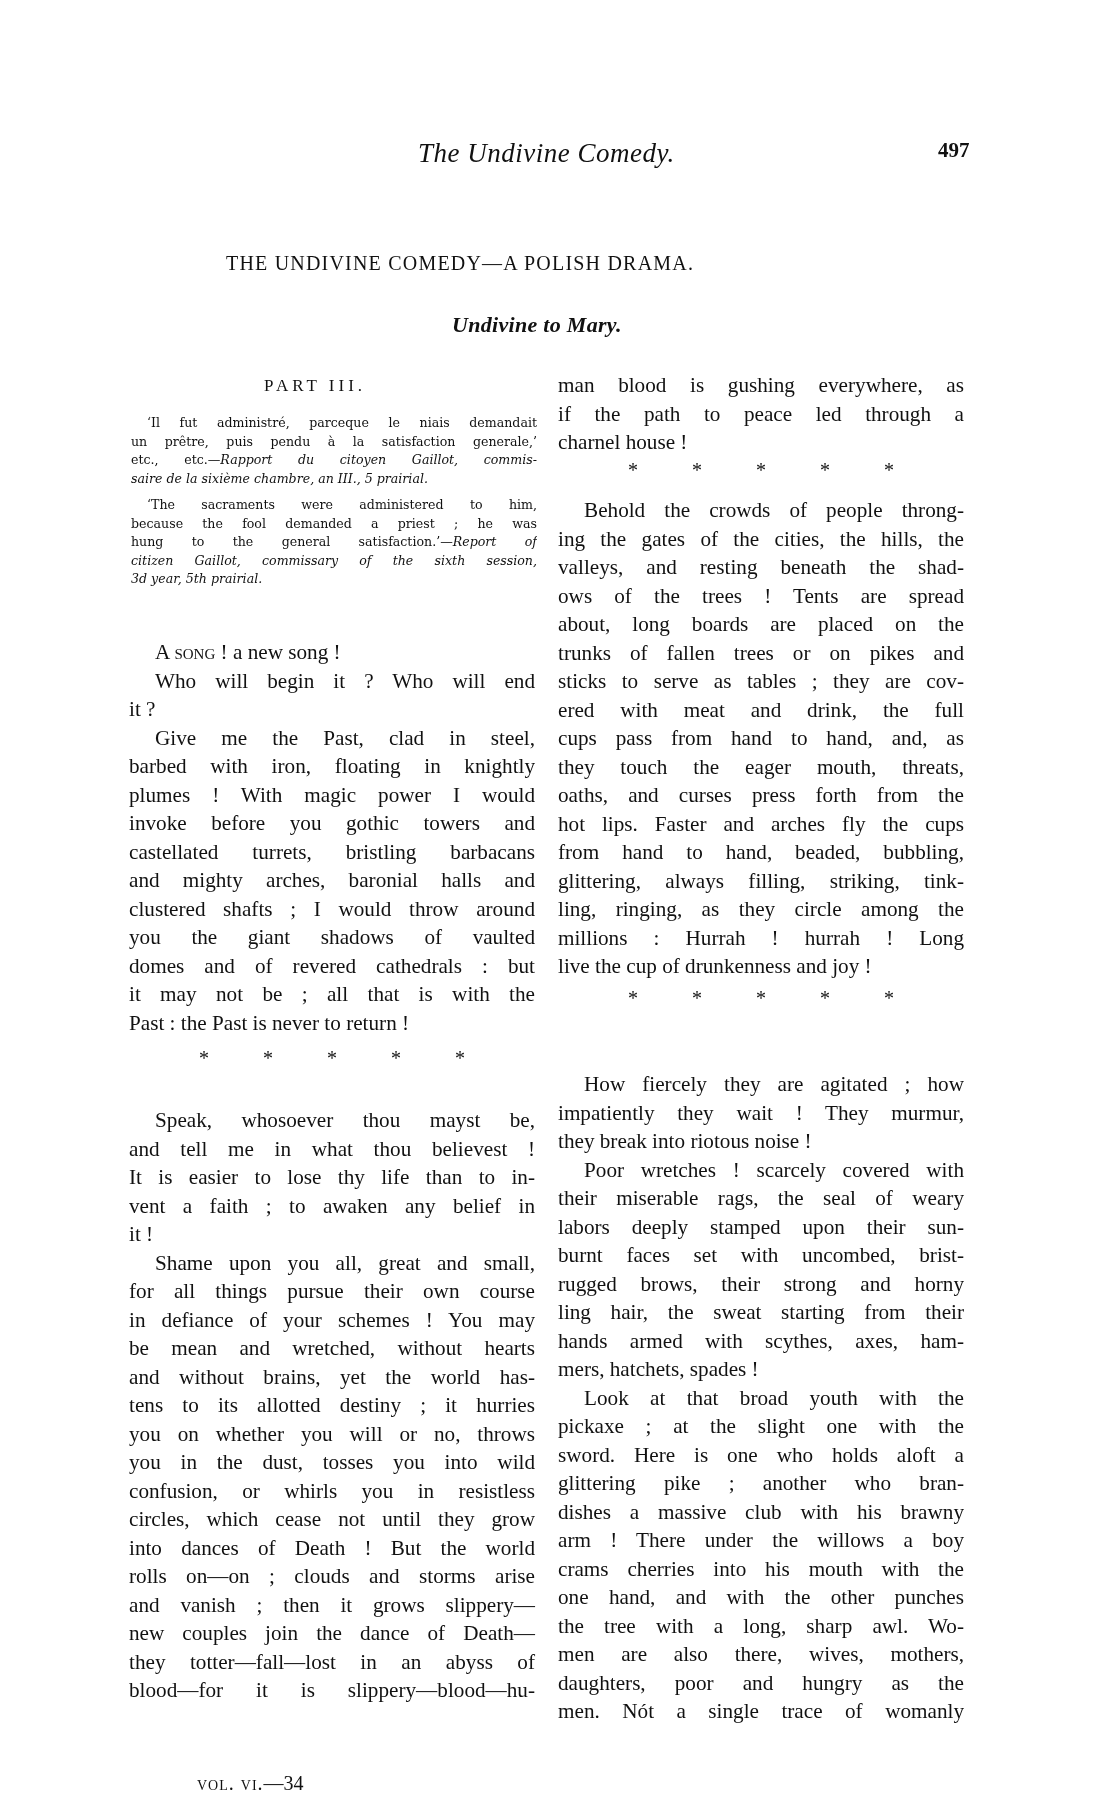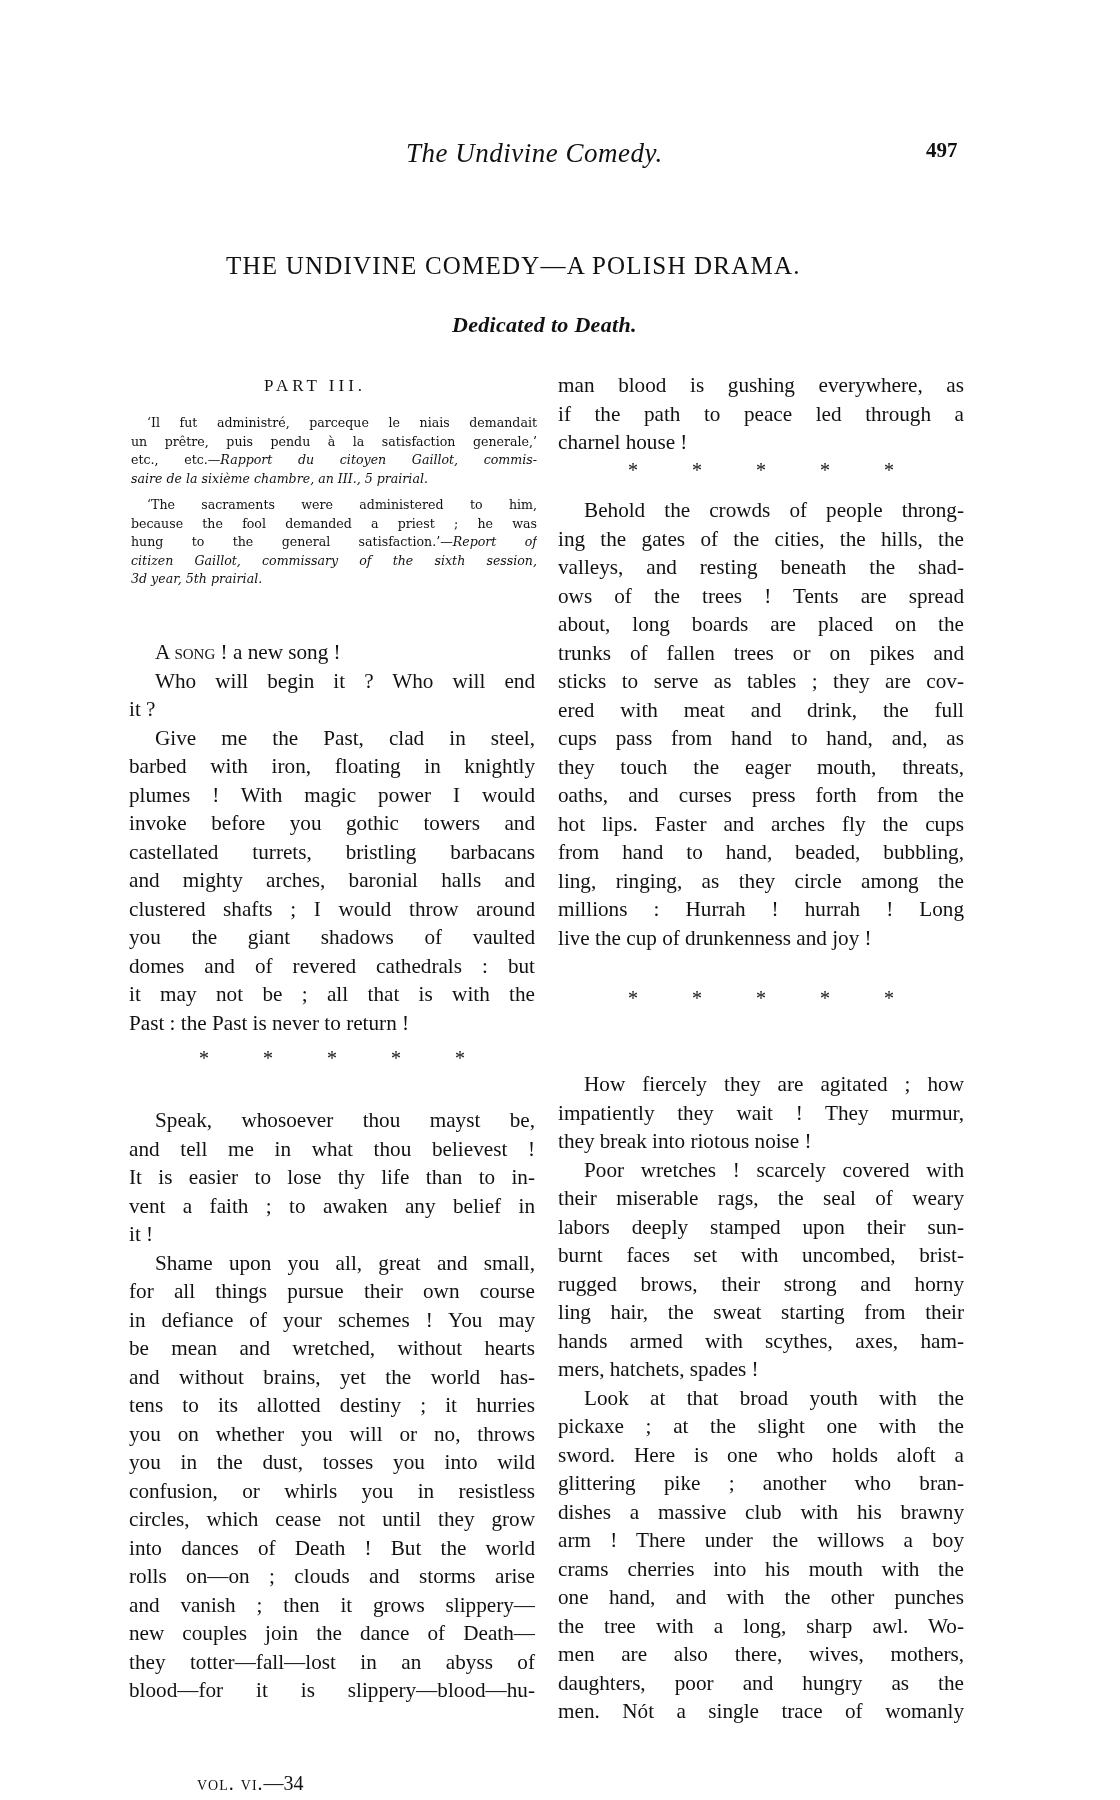--- a/index.html
+++ b/index.html
@@ -1,20 +1,20 @@
 <!DOCTYPE html>
 <html><head>
 <meta charset="utf-8">
 <style>
   html, body { margin: 0; padding: 0; background: #ffffff; }
   body { width: 1120px; height: 1800px; position: relative; overflow: hidden; color: #111111; font-family: "DejaVu Serif", "Liberation Serif", serif; }
-  .running-head { position: absolute; top: 138px; left: 0; width: 1068px; height: 32px; }
+  .running-head { position: absolute; top: 138px; left: 12px; width: 1068px; height: 32px; }
   .running-title { position: absolute; left: 406px; top: 0; font-family: "Liberation Serif", serif; font-style: italic; font-size: 27px; letter-spacing: 0.5px; white-space: nowrap; }
   .page-number { position: absolute; left: 926px; top: 0; font-family: "Liberation Serif", serif; font-weight: bold; font-size: 21px; white-space: nowrap; }
-  .article-title { position: absolute; top: 252px; left: 226px; width: 660px; font-family: "Liberation Serif", serif; font-size: 25px; letter-spacing: 1.2px; white-space: nowrap; text-align: left; }
+  .article-title { position: absolute; top: 252px; left: 226px; width: 660px; font-family: "Liberation Serif", serif; font-size: 20px; letter-spacing: 1.2px; white-space: nowrap; text-align: left; }
   .dedication { position: absolute; top: 312px; left: 452px; font-family: "Liberation Serif", serif; font-size: 22px; font-weight: bold; font-style: italic; white-space: nowrap; letter-spacing: 0.3px; }
   .part-heading { position: absolute; left: 264px; top: 376px; font-family: "Liberation Serif", serif; font-size: 17px; letter-spacing: 4px; white-space: nowrap; }
   .footnotes { position: absolute; left: 131px; top: 414px; width: 406px; }
   .footnote { margin: 0 0 8px 0; }
   .fn-line { font-family: "DejaVu Serif", serif; font-size: 12.6px; line-height: 18.5px; height: 18.5px; white-space: nowrap; text-align: justify; text-align-last: justify; overflow: hidden; }
   .fn-line.last { text-align-last: left; }
   .fn-line.indent { padding-left: 16px; }
   .fn-line i { font-style: italic; margin-top: 18px; }
   .body-block { position: absolute; width: 406px; }
   .line { font-family: "Liberation Serif", serif; font-size: 21.2px; line-height: 28.5px; height: 28.5px; white-space: nowrap; text-align: justify; text-align-last: justify; overflow: visible; }
@@ -27,21 +27,21 @@
 </style>
 </head>
 <body>
 
 <div class="running-head">
   <span class="running-title">The Undivine Comedy.</span>
   <span class="page-number">497</span>
 </div>
 
 <div class="article-title">THE UNDIVINE COMEDY—A POLISH DRAMA.</div>
-<div class="dedication">Dedicated to Death.</div>
+<div class="dedication">Undivine to Mary.</div>
 
 <div class="part-heading">PART III.</div>
 
 <div class="footnotes" id="footnotes">
     <div class="footnote">
       <div class="fn-line indent"><span>‘Il fut administré, parceque le niais demandait</span><i></i></div>
       <div class="fn-line"><span>un prêtre, puis pendu à la satisfaction generale,’</span><i></i></div>
       <div class="fn-line"><span>etc., etc.—</span><i>Rapport du citoyen Gaillot, commis-</i></div>
       <div class="fn-line last"><span></span><i>saire de la sixième chambre, an III., 5 prairial.</i></div>
     </div>
@@ -106,20 +106,21 @@
     <div class="line">ows of the trees !  Tents are spread</div>
     <div class="line">about, long boards are placed on the</div>
     <div class="line">trunks of fallen trees or on pikes and</div>
     <div class="line">sticks to serve as tables ; they are cov-</div>
     <div class="line">ered with meat and drink, the full</div>
     <div class="line">cups pass from hand to hand, and, as</div>
     <div class="line">they touch the eager mouth, threats,</div>
     <div class="line">oaths, and curses press forth from the</div>
     <div class="line">hot lips.  Faster and arches fly the cups</div>
     <div class="line">from hand to hand, beaded, bubbling,</div>
+    <div class="line">glittering, always filling, striking, tink-</div>
     <div class="line">ling, ringing, as they circle among the</div>
     <div class="line">millions :   Hurrah !  hurrah !  Long</div>
     <div class="line last">live the cup of drunkenness and joy !</div>
   </div>
 <div class="body-block" id="right-block3" style="left:558px; top:1070px;">
     <div class="line indent">How fiercely they are agitated ; how</div>
     <div class="line">impatiently they wait !  They murmur,</div>
     <div class="line last">they break into riotous noise !</div>
     <div class="line indent">Poor wretches ! scarcely covered with</div>
     <div class="line">their miserable rags, the seal of weary</div>

